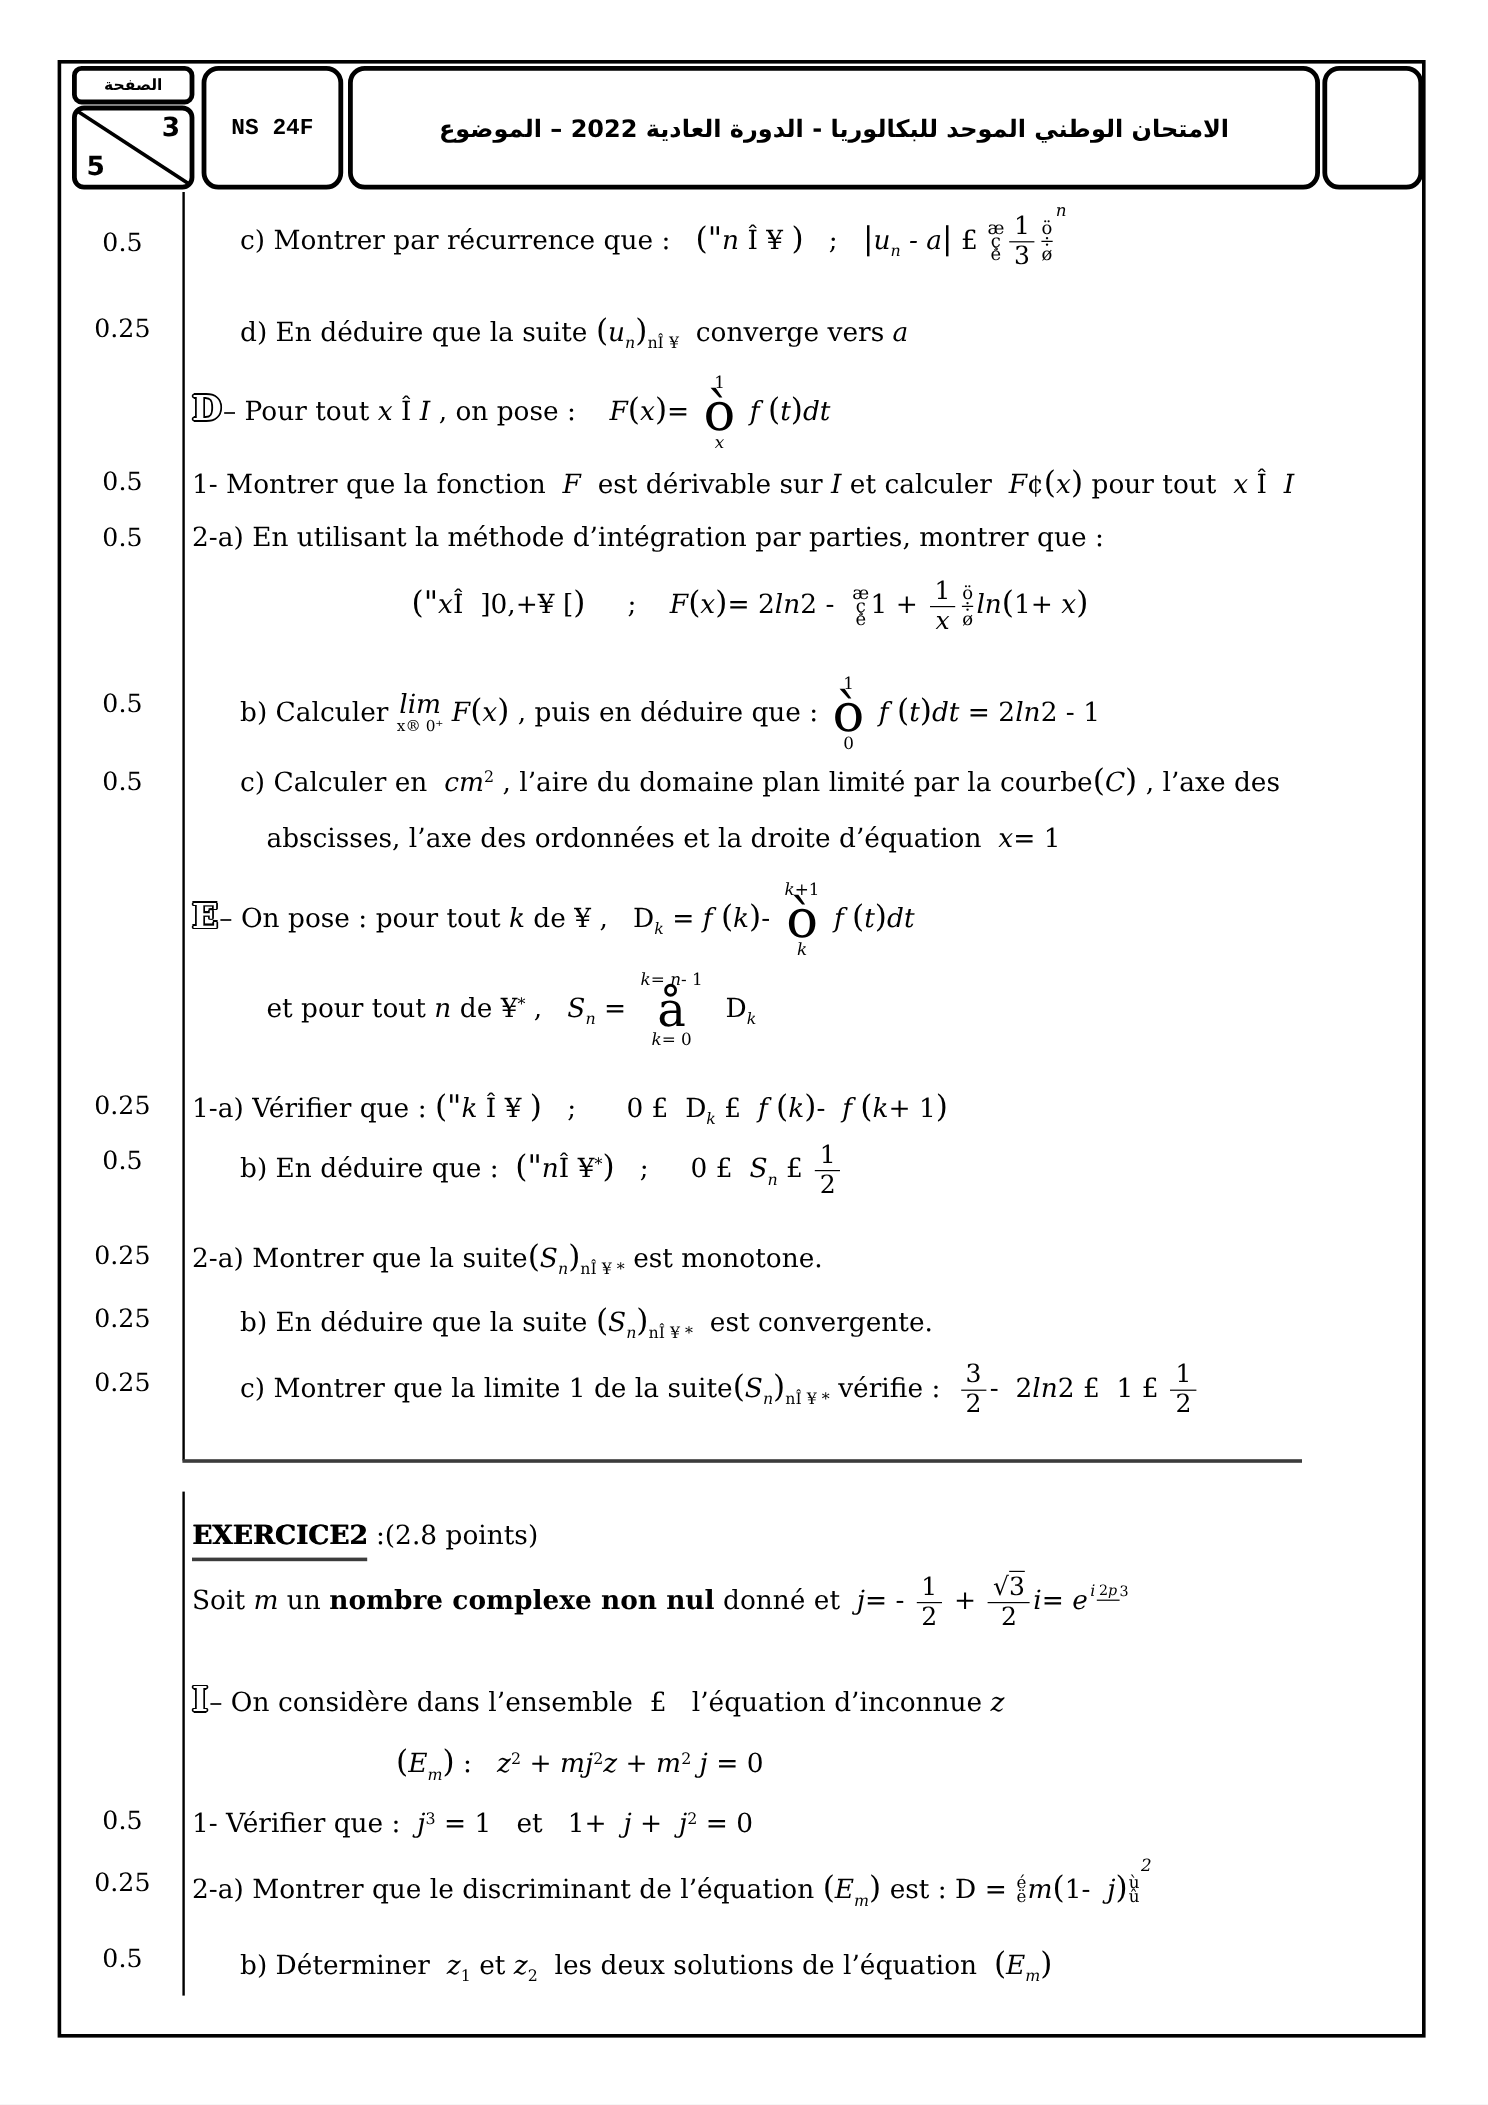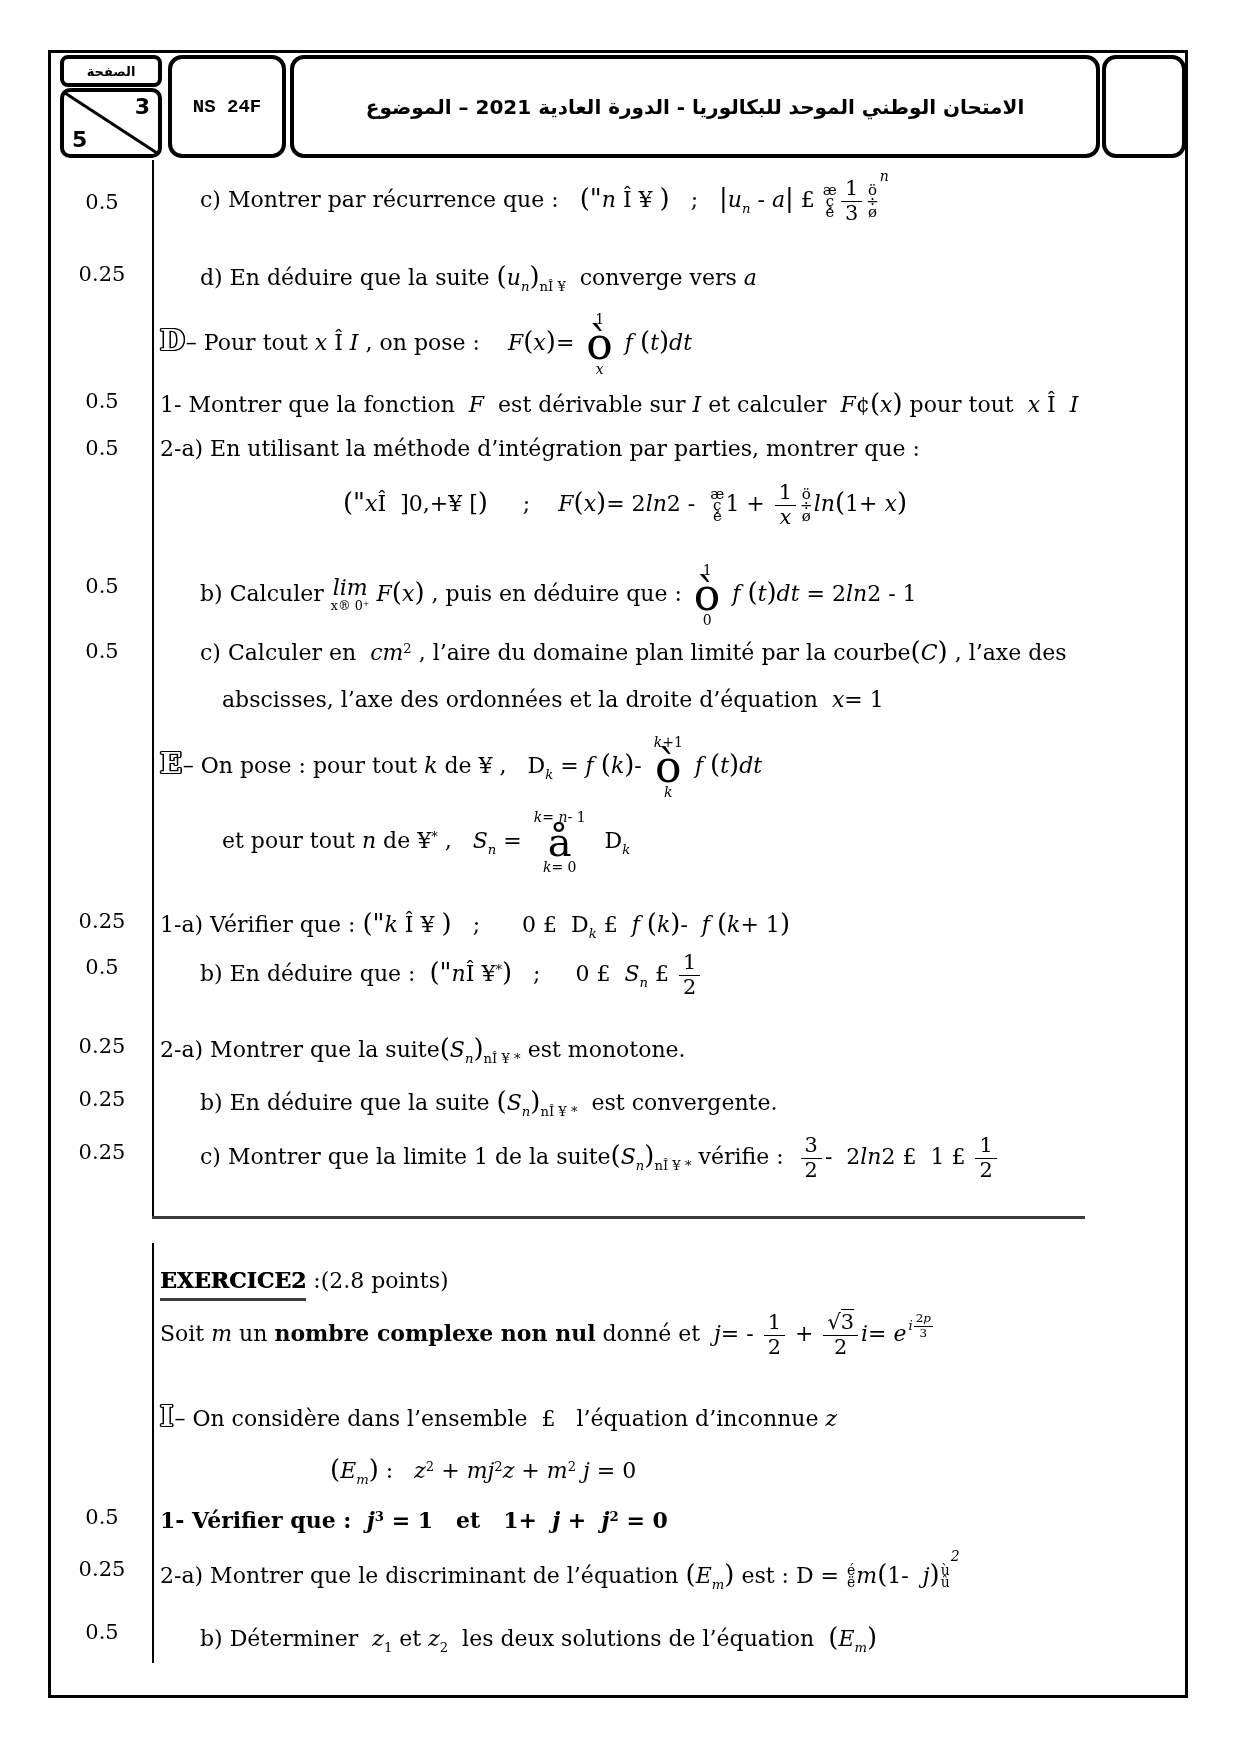--- a/index.html
+++ b/index.html
@@ -55,21 +55,21 @@
   .stksup{position:absolute;top:-16px;right:-10px;font-size:14px;font-style:italic;line-height:1;}
   .bigop{display:inline-flex;flex-direction:column;align-items:center;vertical-align:middle;
      line-height:1;margin:0 5px;}
   .bigop .optop,.bigop .opbot{font-size:14px;line-height:1;}
   .bigop .opsym{font-size:44px;line-height:0.82;}
   .bigop.sum .opsym{font-size:40px;line-height:0.9;}
   .limc{display:inline-flex;flex-direction:column;align-items:center;vertical-align:middle;line-height:1;}
   .limc .lt{font-style:italic;}
   .limc .lb{font-size:0.58em;margin-top:1px;}
   .esup{display:inline-flex;align-items:center;vertical-align:0.85em;font-size:0.60em;margin-left:2px;}
-  .esup .efr{display:inline-flex;flex-direction:column;align-items:center;line-height:1.05;font-size:0.9em;margin-left:1px;}
+  .esup .efr{display:inline-flex;flex-direction:row;align-items:center;line-height:1.05;font-size:0.9em;margin-left:1px;}
   .esup .efr .fn{border-bottom:1.2px solid #000;padding:0 2px 1px;}
 </style>
 </head>
 <body>
 
 <div class="page">
   <div class="page-border"></div>
 
   <div class="hbox page-label-box">
     <span>الصفحة</span>
@@ -78,21 +78,21 @@
     <svg width="94" height="62" viewBox="0 0 94 62">
       <line x1="1" y1="1" x2="93" y2="61" stroke="#000" stroke-width="3"></line>
     </svg>
     <span class="pg-cur">3</span>
     <span class="pg-tot">5</span>
   </div>
   <div class="hbox code-box">
     <span>NS 24F</span>
   </div>
   <div class="hbox title-box">
-    <span>الامتحان الوطني الموحد للبكالوريا - الدورة العادية 2021 – الموضوع</span>
+    <span>الامتحان الوطني الموحد للبكالوريا - الدورة العادية 2022 – الموضوع</span>
   </div>
   <div class="hbox empty-box"></div>
 
   <div class="vrule" style="left:152px;top:160px;height:1057px;"></div>
   <div class="hsep" style="left:152px;top:1216px;width:933px;"></div>
   <div class="vrule" style="left:152px;top:1243px;height:420px;"></div>
 
   <div id="marks-layer">
       <div class="mark" style="top: 190px;">0.5</div>
       <div class="mark" style="top: 262px;">0.25</div>
@@ -123,17 +123,17 @@
       <div class="line" style="top: 810px; left: 222px;"><span>et pour tout </span><span class="s-i">n</span><span> de ¥</span><span class="s-sup">*</span><span> ,   </span><span class="s-i">S</span><span class="s-sub s-i">n</span><span> = </span><span class="bigop sum"><span class="optop"><span class="s-i">k</span><span>= </span><span class="s-i">n</span><span>- 1</span></span><span class="opsym">å</span><span class="opbot"><span class="s-i">k</span><span>= 0</span></span></span><span>  D</span><span class="s-sub s-i">k</span></div>
       <div class="line" style="top: 909px; left: 160px;"><span>1-a) Vérifier que : </span><span class="s-lg">("</span><span class="s-i">k</span><span> Î ¥ </span><span class="s-lg">)</span><span>   ;      0 £  D</span><span class="s-sub s-i">k</span><span> £  </span><span class="s-i">f </span><span class="s-lg">(</span><span class="s-i">k</span><span class="s-lg">)</span><span>-  </span><span class="s-i">f </span><span class="s-lg">(</span><span class="s-i">k</span><span>+ 1</span><span class="s-lg">)</span></div>
       <div class="line" style="top: 952px; left: 200px;"><span>b) En déduire que :  </span><span class="s-lg">("</span><span class="s-i">n</span><span>Î ¥</span><span class="s-sup">*</span><span class="s-lg">)</span><span>   ;     0 £  </span><span class="s-i">S</span><span class="s-sub s-i">n</span><span> £ </span><span class="frac"><span class="fn"><span>1</span></span><span class="fd"><span>2</span></span></span></div>
       <div class="line" style="top: 1034px; left: 160px;"><span>2-a) Montrer que la suite</span><span class="s-lg">(</span><span class="s-i">S</span><span class="s-sub s-i">n</span><span class="s-lg">)</span><span class="s-sub">nÎ ¥ *</span><span> est monotone.</span></div>
       <div class="line" style="top: 1087px; left: 200px;"><span>b) En déduire que la suite </span><span class="s-lg">(</span><span class="s-i">S</span><span class="s-sub s-i">n</span><span class="s-lg">)</span><span class="s-sub">nÎ ¥ *</span><span>  est convergente.</span></div>
       <div class="line" style="top: 1135px; left: 200px;"><span>c) Montrer que la limite 1 de la suite</span><span class="s-lg">(</span><span class="s-i">S</span><span class="s-sub s-i">n</span><span class="s-lg">)</span><span class="s-sub">nÎ ¥ *</span><span> vérifie :  </span><span class="frac"><span class="fn"><span>3</span></span><span class="fd"><span>2</span></span></span><span>-  2</span><span class="s-i">ln</span><span>2 £  1 £ </span><span class="frac"><span class="fn"><span>1</span></span><span class="fd"><span>2</span></span></span></div>
       <div class="line" style="top: 1268px; left: 160px;"><span class="s-exo">EXERCICE2</span><span> :</span><span>(2.8 points)</span></div>
       <div class="line" style="top: 1312px; left: 160px;"><span>Soit </span><span class="s-i">m</span><span> un </span><span class="s-b">nombre complexe non nul</span><span> donné et  </span><span class="s-i">j</span><span>= - </span><span class="frac"><span class="fn"><span>1</span></span><span class="fd"><span>2</span></span></span><span> + </span><span class="frac"><span class="fn"><span>√</span><span class="vinc">3</span></span><span class="fd"><span>2</span></span></span><span class="s-i">i</span><span>= </span><span class="s-i">e</span><span class="esup"><span class="s-i">i</span><span class="efr"><span class="fn"><span>2</span><span class="s-i">p</span></span><span class="fd"><span>3</span></span></span></span></div>
       <div class="line" style="top: 1400px; left: 160px;"><span class="s-out">I</span><span>– On considère dans l’ensemble  £   l’équation d’inconnue </span><span class="s-i">z</span></div>
       <div class="line" style="top: 1455px; left: 330px;"><span class="s-lg">(</span><span class="s-i">E</span><span class="s-sub s-i">m</span><span class="s-lg">)</span><span> :   </span><span class="s-i">z</span><span class="s-sup">2</span><span> + </span><span class="s-i">mj</span><span class="s-sup">2</span><span class="s-i">z</span><span> + </span><span class="s-i">m</span><span class="s-sup">2</span><span class="s-i"> j</span><span> = 0</span></div>
-      <div class="line" style="top: 1508px; left: 160px; font-weight: bold;"><span>1- Vérifier que :  </span><span class="s-i">j</span><span class="s-sup">3</span><span> = 1   et   1+  </span><span class="s-i">j</span><span> +  </span><span class="s-i">j</span><span class="s-sup">2</span><span> = 0</span></div>
+      <div class="line" style="top: 1508px; left: 160px;"><span>1- Vérifier que :  </span><span class="s-i">j</span><span class="s-sup">3</span><span> = 1   et   1+  </span><span class="s-i">j</span><span> +  </span><span class="s-i">j</span><span class="s-sup">2</span><span> = 0</span></div>
       <div class="line" style="top: 1560px; left: 160px;"><span>2-a) Montrer que le discriminant de l’équation </span><span class="s-lg">(</span><span class="s-i">E</span><span class="s-sub s-i">m</span><span class="s-lg">)</span><span> est : D = </span><span class="pstack two"><span>é</span><span>ë</span></span><span class="s-i">m</span><span class="s-lg">(</span><span>1-  </span><span class="s-i">j</span><span class="s-lg">)</span><span class="pstack two"><span>ù</span><span>û</span><span class="stksup">2</span></span></div>
       <div class="line" style="top: 1623px; left: 200px;"><span>b) Déterminer  </span><span class="s-i">z</span><span class="s-sub">1</span><span> et </span><span class="s-i">z</span><span class="s-sub">2</span><span>  les deux solutions de l’équation  </span><span class="s-lg">(</span><span class="s-i">E</span><span class="s-sub s-i">m</span><span class="s-lg">)</span></div>
     </div>
 </div>
 
 </body></html>

